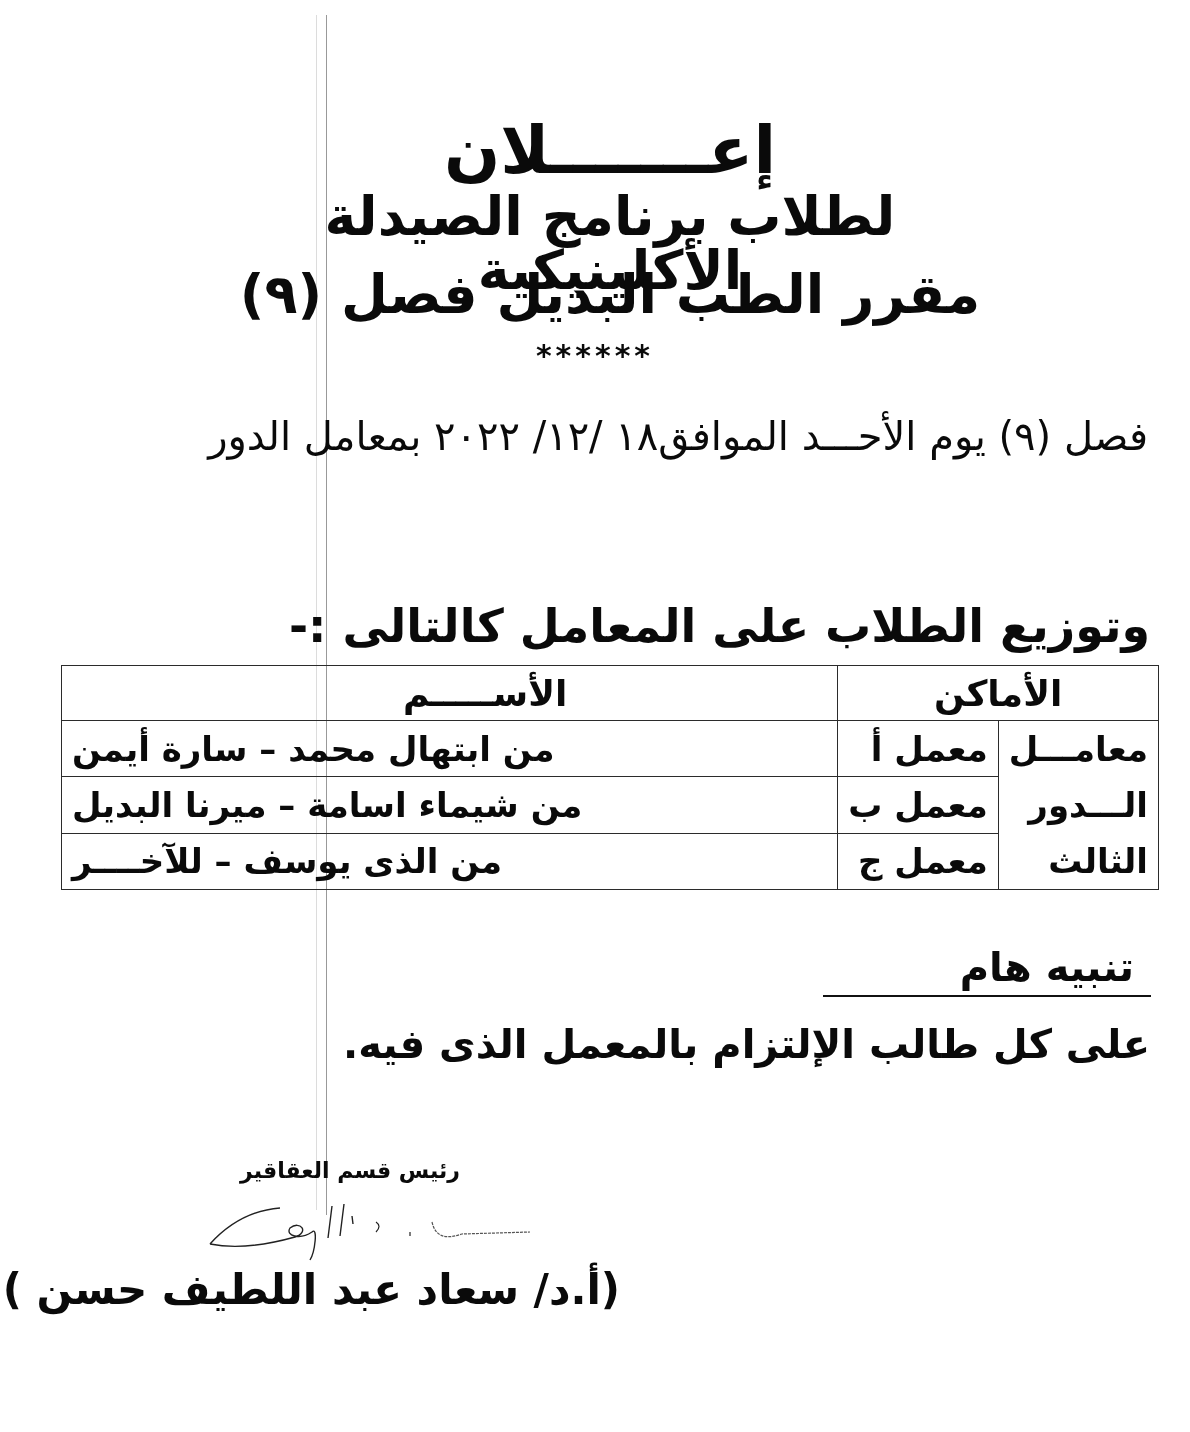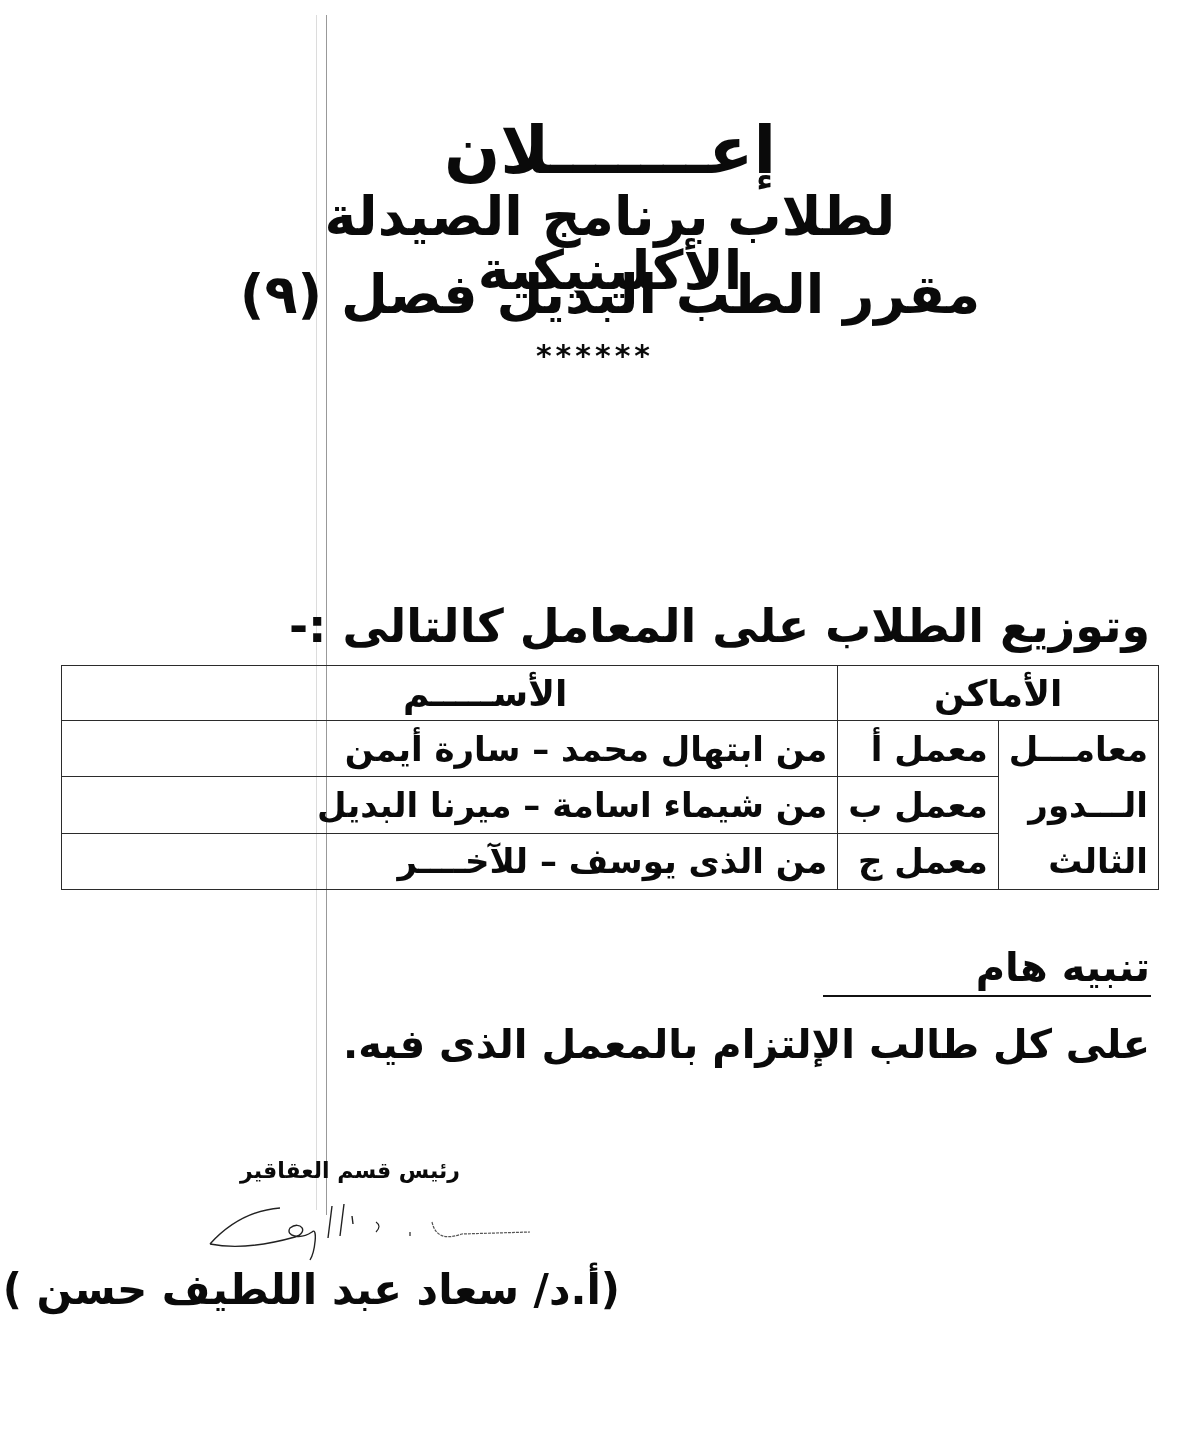--- a/index.html
+++ b/index.html
@@ -87,34 +87,34 @@
       border: 1.6px solid #2b2b2b;
       padding: 0 10px;
       height: 54px;
       font-size: 34px;
       vertical-align: middle;
       white-space: nowrap;
     }
     .sched th { font-weight: bold; font-size: 36px; }
     .sched .col-floor { width: 130px; text-align: right; }
     .sched .col-lab   { width: 135px; text-align: right; }
-    .sched .col-names { text-align: right; font-weight: bold; }
+    .sched .col-names { text-align: left; font-weight: bold; }
     .sched .th-places { text-align: center; }
     .sched .th-names  { text-align: right; padding-right: 270px; }
     .floor-cell {
       text-align: right;
       line-height: 56px;
       font-size: 34px;
     }
 
     
     .notice-title {
       position: absolute;
       top: 942px;
-      right: 40px;
+      right: 56px;
       font-size: 40px;
       font-weight: bold;
       line-height: 50px;
       white-space: nowrap;
     }
     .notice-underline {
       position: absolute;
       top: 995px;
       left: 823px;
       width: 328px;
@@ -166,20 +166,21 @@
 
 <div class="scan-line a"></div>
 <div class="scan-line b"></div>
 
 <div class="title-wrap title-main">إعـــــــلان</div>
 <div class="title-wrap title-sub">لطلاب برنامج الصيدلة الأكلينيكية</div>
 <div class="title-wrap title-course">مقرر الطب البديل فصل (٩)</div>
 <div class="stars">******</div>
 
 <div class="para" dir="rtl">
+  <span class="line">فصل (٩) يوم الأحـــد الموافق١٨ /١٢/ ٢٠٢٢ بمعامل الدور</span>
 </div>
 
 <div class="distribution" dir="rtl">وتوزيع الطلاب على المعامل كالتالى :-</div>
 
 <table class="sched">
   <thead>
     <tr>
       <th class="th-places" colspan="2">الأماكن</th>
       <th class="th-names">الأســـــم</th>
     </tr>

